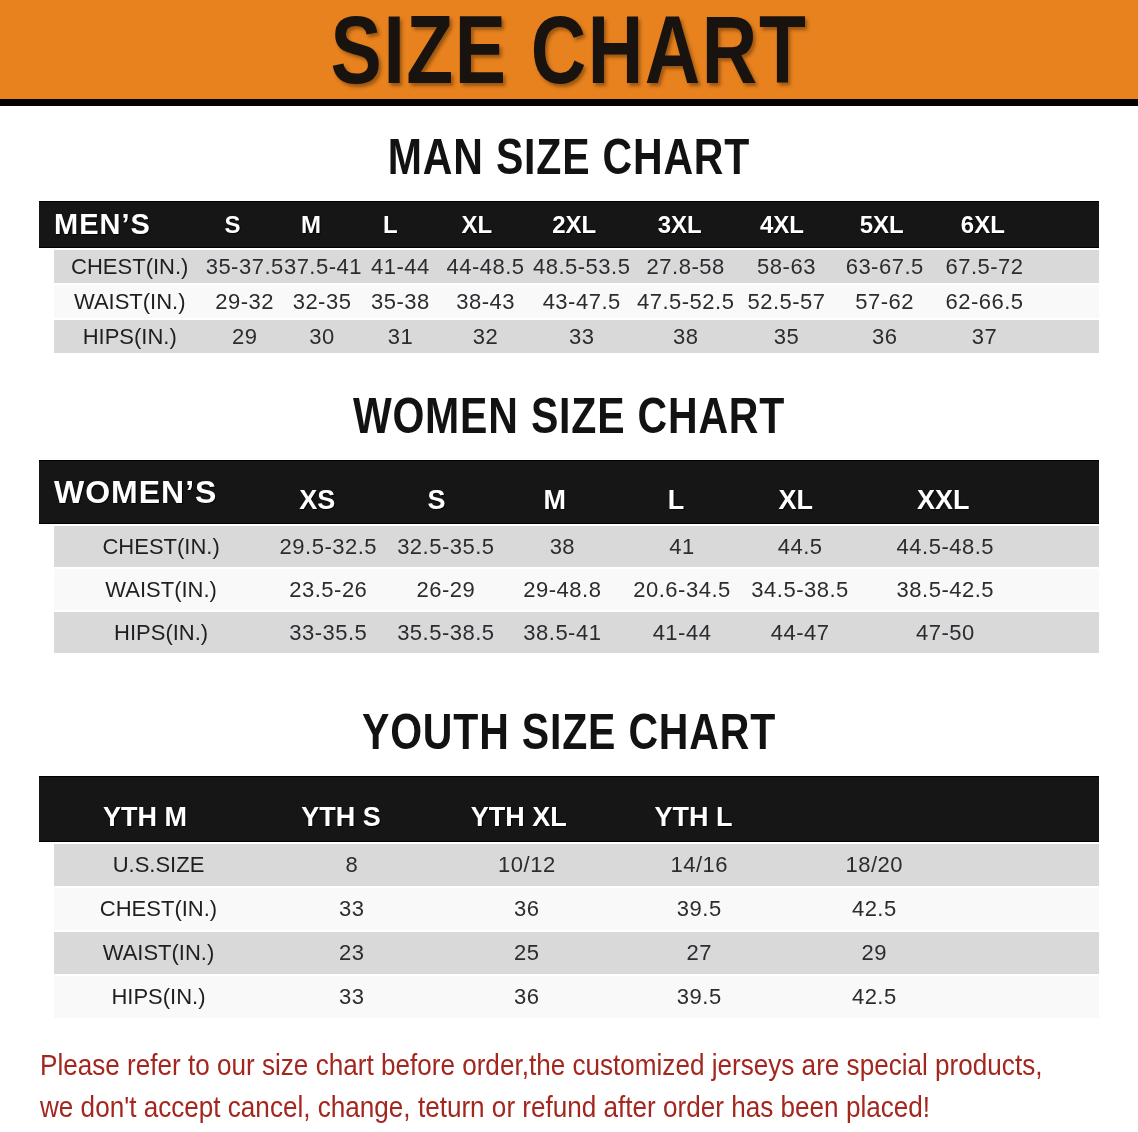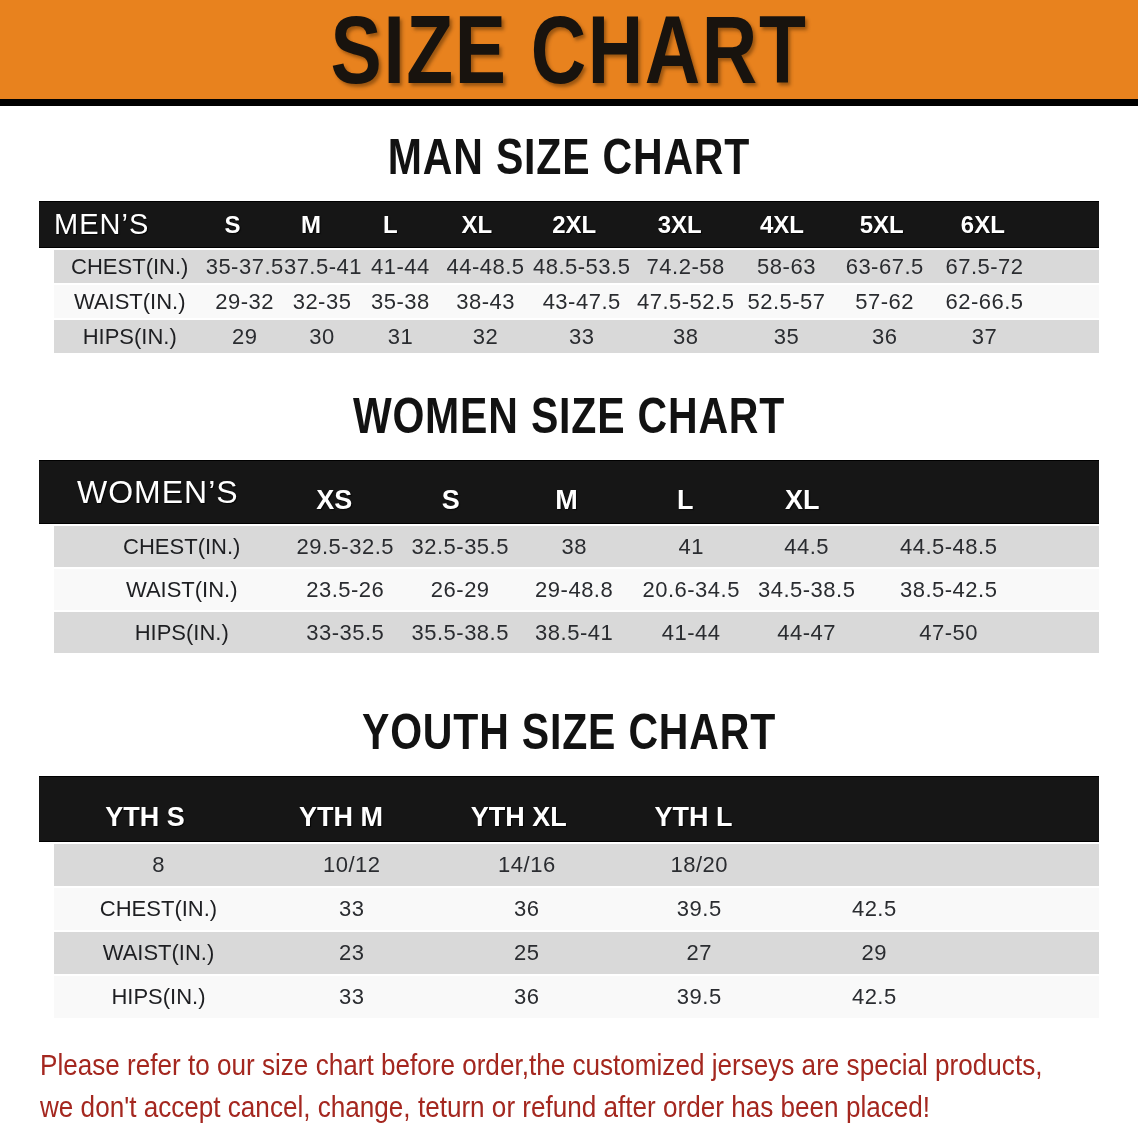--- a/index.html
+++ b/index.html
@@ -45,25 +45,25 @@
     display:grid; align-items:center;
     background:#161616; color:#ffffff;
     margin-bottom:3px;
     box-shadow:0 1px 0 #000, 0 -1px 0 #000;
   }
   .thead-m { height:45px; }
   .thead-w { height:62px; }
   .thead-y { height:64px; }
 
   .grid-m { grid-template-columns:14.5% 7.5% 7.3% 7.7% 8.6% 9.8% 10.1% 9.2% 9.6% 9.5% 1fr; }
-  .grid-w { grid-template-columns:20.5% 11.5% 11% 11.3% 11.6% 11% 16.8% 1fr;padding-left:23px; }
+  .grid-w { grid-template-columns:20.5% 11.5% 11% 11.3% 11.6% 11% 16.8% 1fr; }
   .grid-y { grid-template-columns:20% 17% 16.5% 16.5% 17% 1fr; }
 
   .th-main {
-    font-weight:normal; font-size:32px; letter-spacing:1px;
+    font-weight:bold; font-size:32px; letter-spacing:1px;
     padding-left:15px; text-align:left; white-space:nowrap;
     text-shadow:1px 1px 1px rgba(0,0,0,0.8);
   }
   .thead-m .th-main { font-size:29px; }
   .th {
     font-weight:bold; text-align:center; white-space:nowrap;
     text-shadow:1px 1px 1px rgba(0,0,0,0.8);
   }
   .thead-m .th { font-size:24px; }
   .thead-w .th, .thead-y .th { font-size:27px;margin-top:16px; }
@@ -113,21 +113,21 @@
     <div class="th">5XL</div>
     <div class="th">6XL</div>
   </div>
   <div class="tr tr-m grid-m row-gray">
     <div class="td-label">CHEST(IN.)</div>
     <div class="td">35-37.5</div>
     <div class="td">37.5-41</div>
     <div class="td">41-44</div>
     <div class="td">44-48.5</div>
     <div class="td">48.5-53.5</div>
-    <div class="td">74.2-58</div>
+    <div class="td">27.8-58</div>
     <div class="td">58-63</div>
     <div class="td">63-67.5</div>
     <div class="td">67.5-72</div>
   </div>
   <div class="tr tr-m grid-m row-white">
     <div class="td-label">WAIST(IN.)</div>
     <div class="td">29-32</div>
     <div class="td">32-35</div>
     <div class="td">35-38</div>
     <div class="td">38-43</div>
@@ -154,20 +154,21 @@
 <h2 class="section-title title-women">WOMEN SIZE CHART</h2>
 
 <div class="size-table t-women">
   <div class="thead thead-w grid-w">
     <div class="th-main">WOMEN’S</div>
     <div class="th">XS</div>
     <div class="th">S</div>
     <div class="th">M</div>
     <div class="th">L</div>
     <div class="th">XL</div>
+    <div class="th">XXL</div>
   </div>
   <div class="tr tr-w grid-w row-gray">
     <div class="td-label">CHEST(IN.)</div>
     <div class="td">29.5-32.5</div>
     <div class="td">32.5-35.5</div>
     <div class="td">38</div>
     <div class="td">41</div>
     <div class="td">44.5</div>
     <div class="td">44.5-48.5</div>
   </div>
@@ -188,26 +189,27 @@
     <div class="td">41-44</div>
     <div class="td">44-47</div>
     <div class="td">47-50</div>
   </div>
 </div>
 
 <h2 class="section-title title-youth">YOUTH SIZE CHART</h2>
 
 <div class="size-table t-youth">
   <div class="thead thead-y grid-y">
+    <div class="th">YTH M</div>
     <div class="th">YTH S</div>
-    <div class="th">YTH M</div>
     <div class="th">YTH XL</div>
     <div class="th">YTH L</div>
   </div>
   <div class="tr tr-y grid-y row-gray">
+    <div class="td-label">U.S.SIZE</div>
     <div class="td">8</div>
     <div class="td">10/12</div>
     <div class="td">14/16</div>
     <div class="td">18/20</div>
   </div>
   <div class="tr tr-y grid-y row-white">
     <div class="td-label">CHEST(IN.)</div>
     <div class="td">33</div>
     <div class="td">36</div>
     <div class="td">39.5</div>

